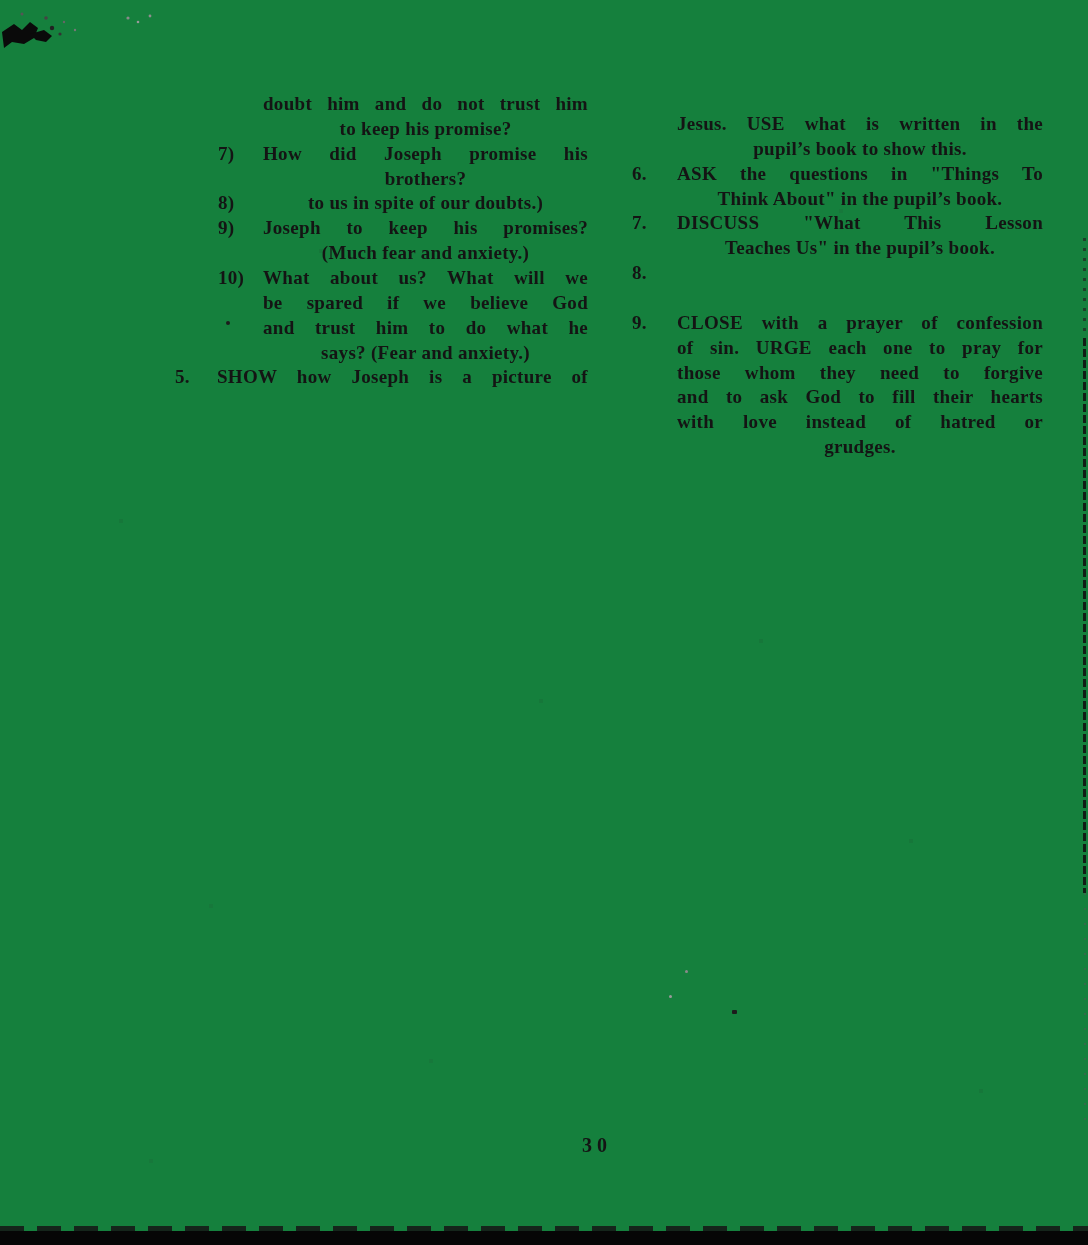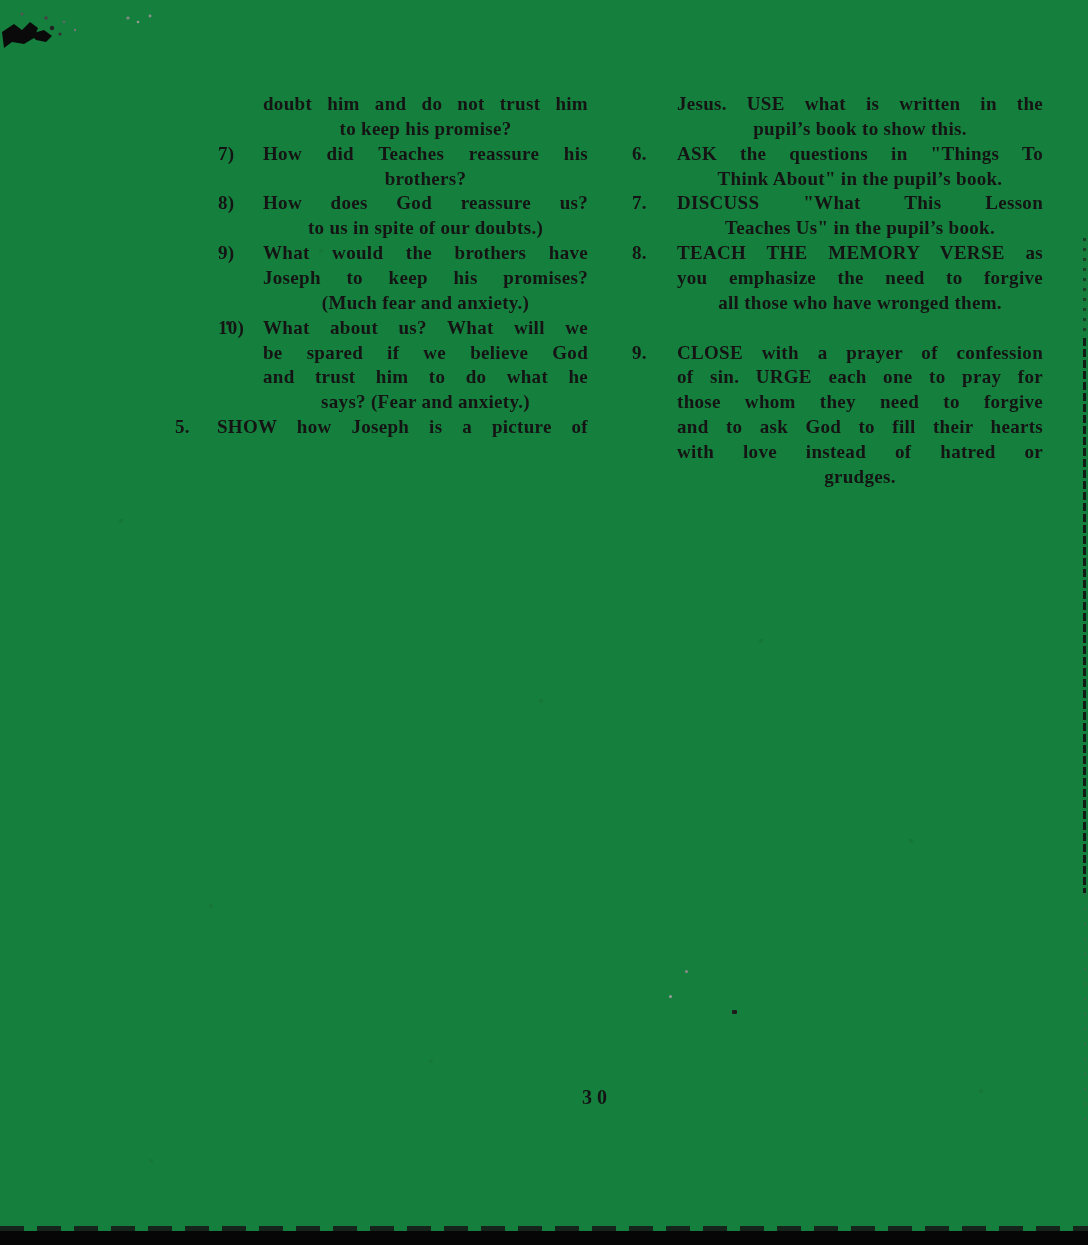--- a/index.html
+++ b/index.html
@@ -8,21 +8,21 @@
     width:1088px;height:1245px;
     background:#15803d;
     overflow:hidden;
     font-family:"Liberation Serif", serif;
     color:#141414;
     font-weight:600;
   }
   
   .col{position:absolute;top:92px;}
   .col-left{left:175px;width:413px;}
-  .col-right{left:632px;width:411px;}
+  .col-right{left:632px;width:411px;margin-top:20px;}
   .item{display:flex;align-items:flex-start;}
   .item .marker{
     flex:0 0 45px;
     font-size:19px;line-height:24.87px;height:24.87px;
     letter-spacing:0.3px;
   }
   .col-left .item.l1 .marker{flex-basis:42px;}
   .col-left .item.l2{padding-left:43px;}
   .item .lines{flex:1 1 auto;min-width:0;}
   .line{
@@ -34,21 +34,21 @@
     text-align:center;
   }
   .line.j{
     white-space:normal;
     text-align:justify;
     text-align-last:justify;
   }
   .gap{width:100%;}
   
   .page-number{
-    position:absolute;left:582px;top:1086px;
+    position:absolute;left:582px;top:1134px;
     font-size:20px;letter-spacing:5px;font-weight:600;
   }
   
   .smudge{position:absolute;left:0;top:4px;}
   .stray-dot{position:absolute;background:#1c1c1c;border-radius:50%;}
   .dot-a{left:226px;top:321px;width:4px;height:4px;}
   .dot-b{left:685px;top:970px;width:3px;height:3px;background:#8a8a8a;}
   .dot-c{left:669px;top:995px;width:3px;height:3px;background:#9a9a9a;}
   .dot-d{left:732px;top:1010px;width:5px;height:4px;border-radius:1px;}
   .speckles{
@@ -114,35 +114,33 @@
       <div class="item l2">
         <span class="marker"></span>
         <div class="lines">
           <div class="line j">doubt him and do not trust him</div>
           <div class="line">to keep his promise?</div>
         </div>
       </div>
       <div class="item l2">
         <span class="marker">7)</span>
         <div class="lines">
-          <div class="line j">How did Teaches reassure his</div>
+          <div class="line j">How did Joseph promise his</div>
           <div class="line">brothers?</div>
         </div>
       </div>
       <div class="item l2">
         <span class="marker">8)</span>
         <div class="lines">
-          <div class="line j">How does God reassure us?</div>
           <div class="line">to us in spite of our doubts.)</div>
         </div>
       </div>
       <div class="item l2">
         <span class="marker">9)</span>
         <div class="lines">
-          <div class="line j">What would the brothers have</div>
           <div class="line j">Joseph to keep his promises?</div>
           <div class="line">(Much fear and anxiety.)</div>
         </div>
       </div>
       <div class="item l2">
         <span class="marker">10)</span>
         <div class="lines">
           <div class="line j">What about us? What will we</div>
           <div class="line j">be spared if we believe God</div>
           <div class="line j">and trust him to do what he</div>
@@ -173,25 +171,20 @@
       </div>
       <div class="item l1">
         <span class="marker">7.</span>
         <div class="lines">
           <div class="line j">DISCUSS "What This Lesson</div>
           <div class="line">Teaches Us" in the pupil’s book.</div>
         </div>
       </div>
       <div class="item l1">
         <span class="marker">8.</span>
-        <div class="lines">
-          <div class="line j">TEACH THE MEMORY VERSE as</div>
-          <div class="line j">you emphasize the need to forgive</div>
-          <div class="line">all those who have wronged them.</div>
-        </div>
       </div>
       <div class="gap" style="height: 24.87px;"></div>
       <div class="item l1">
         <span class="marker">9.</span>
         <div class="lines">
           <div class="line j">CLOSE with a prayer of confession</div>
           <div class="line j">of sin. URGE each one to pray for</div>
           <div class="line j">those whom they need to forgive</div>
           <div class="line j">and to ask God to fill their hearts</div>
           <div class="line j">with love instead of hatred or</div>

